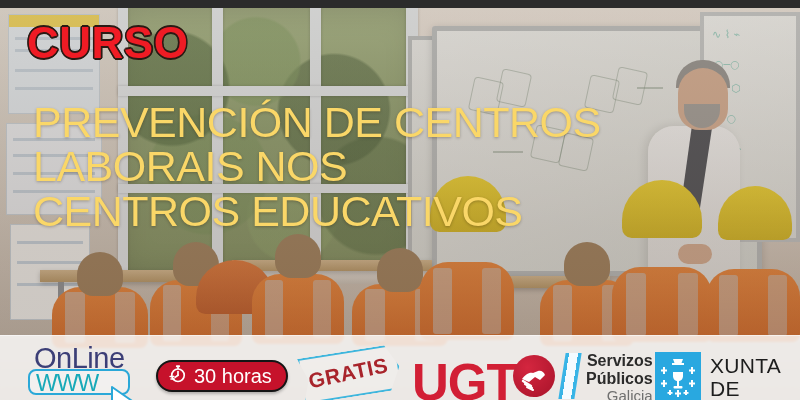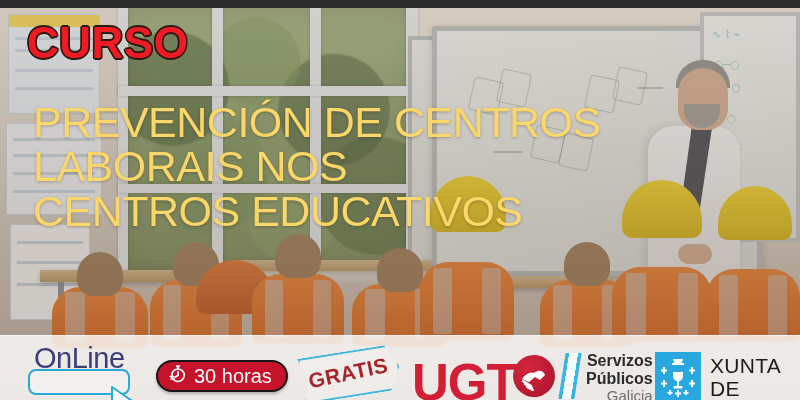--- a/index.html
+++ b/index.html
@@ -358,20 +358,21 @@
     <span class="l">LABORAIS NOS</span>
     <span class="l">CENTROS EDUCATIVOS</span>
   </div>
 
 
   <div class="bar"></div>
 
   <div class="online">
     <div class="ol">OnLine</div>
     <div class="box"></div>
+    <div class="www">WWW</div>
     <div class="cursor">
       <svg width="34" height="36" viewBox="0 0 34 36">
         <path d="M2 1 L2 30 L10 22 L15 34 L22 31 L17 19 L28 19 Z" fill="#ffffff" stroke="#2aa8d8" stroke-width="2" stroke-linejoin="round"></path>
       </svg>
     </div>
   </div>
 
   <div class="pill">
     <span>
       <svg width="20" height="20" viewBox="0 0 24 24">

